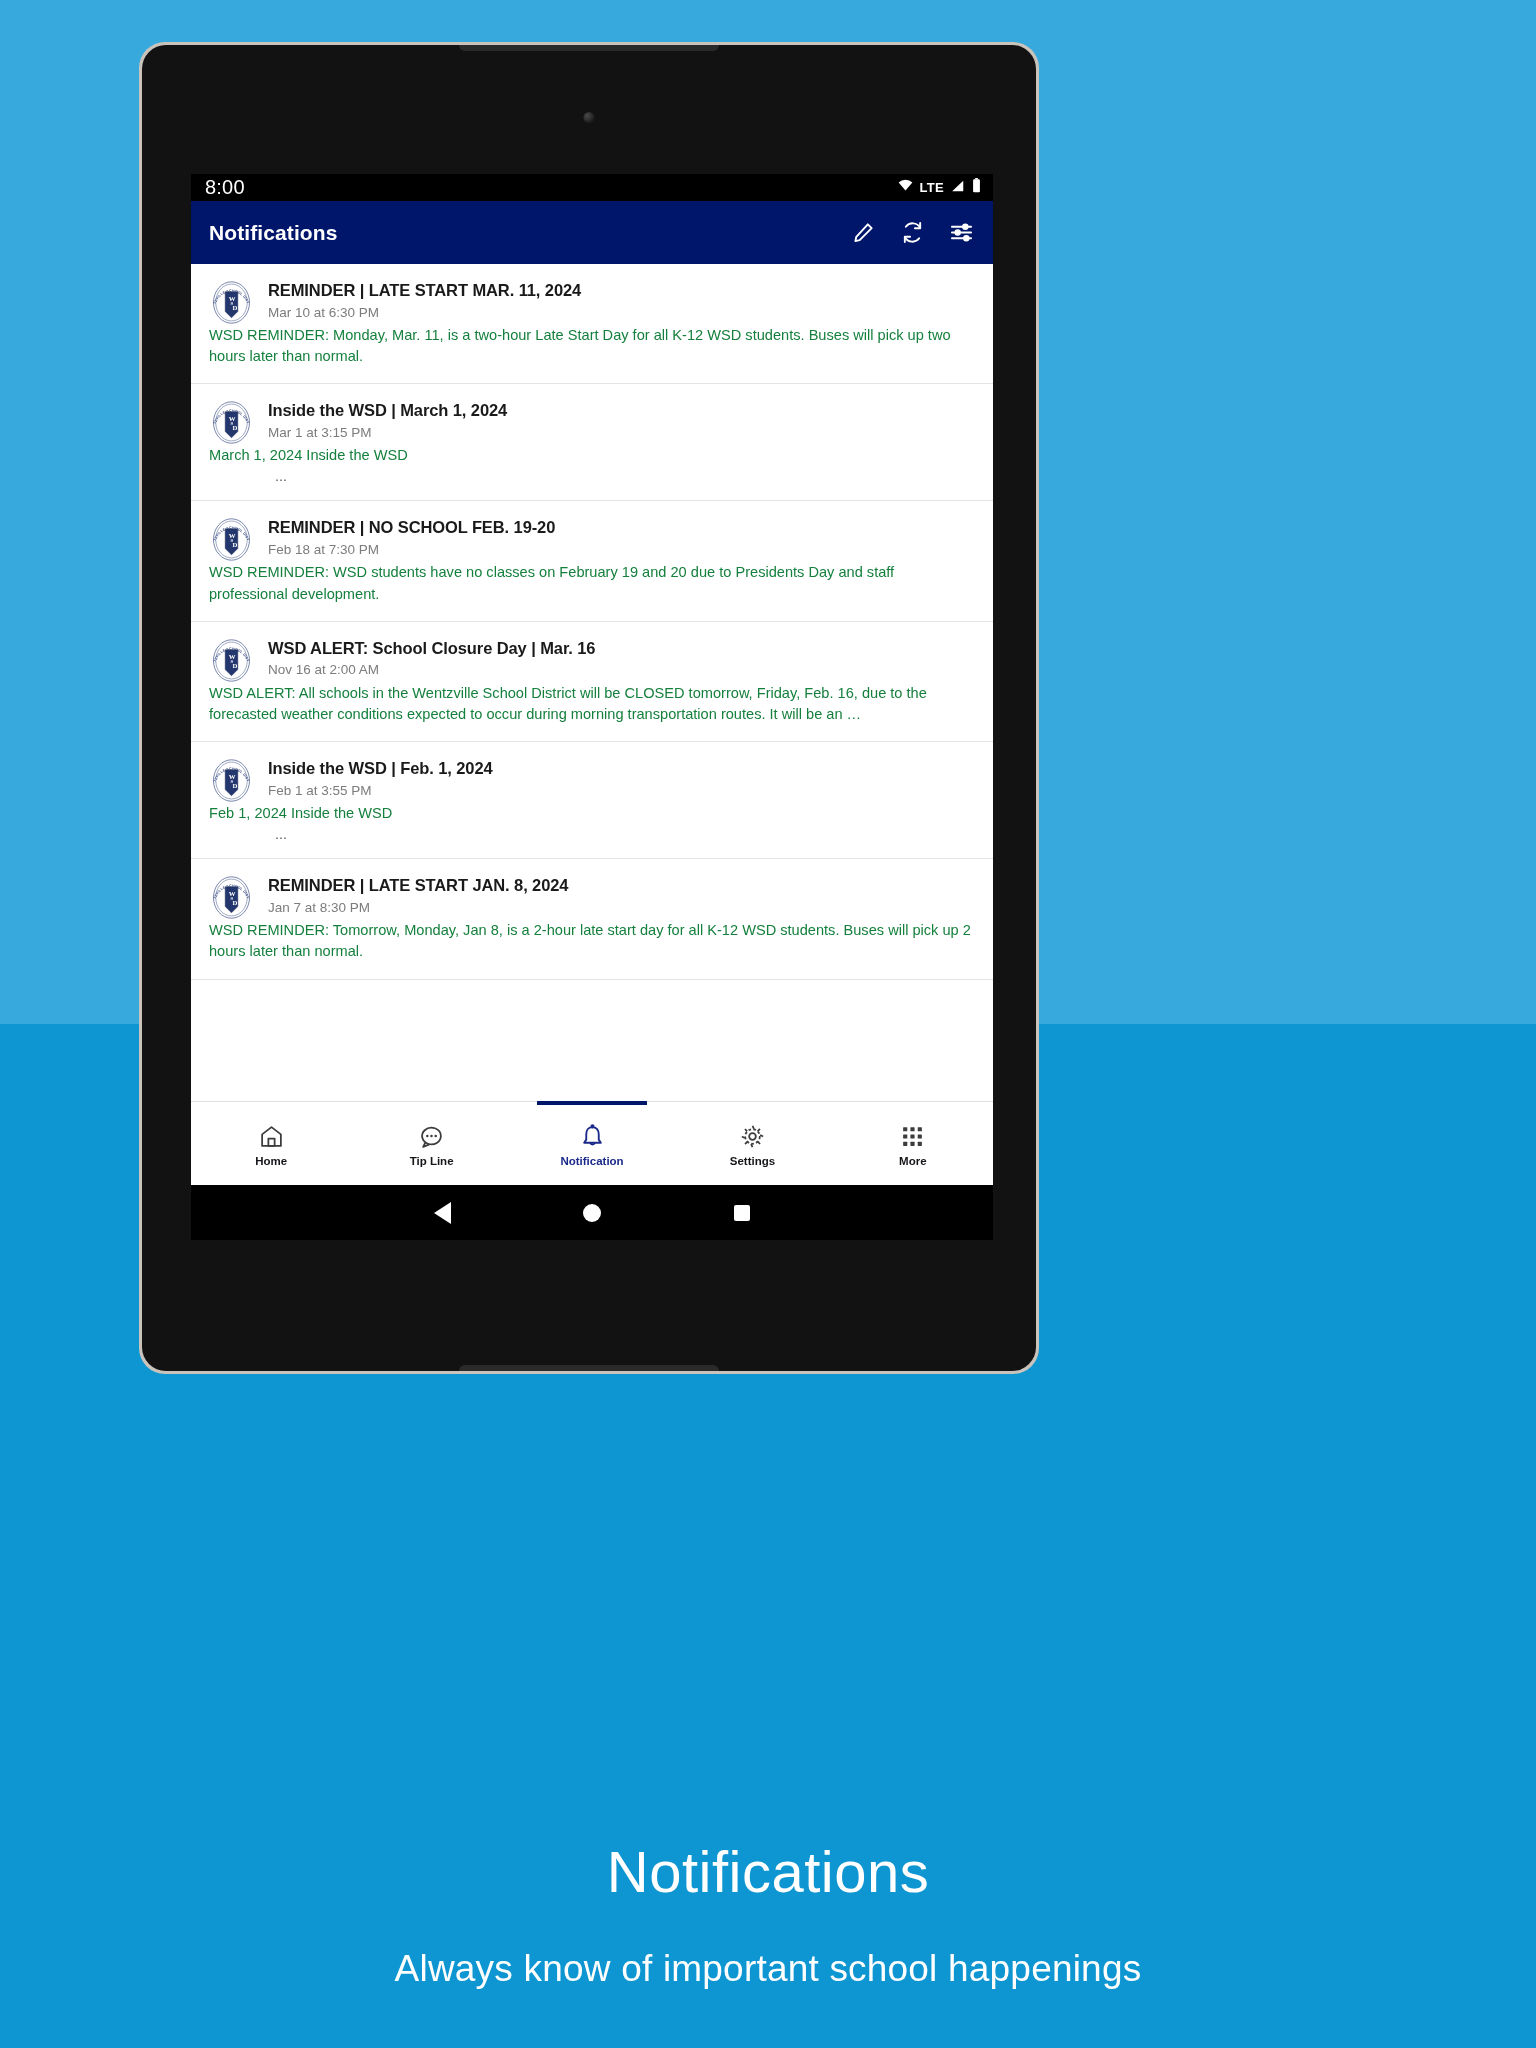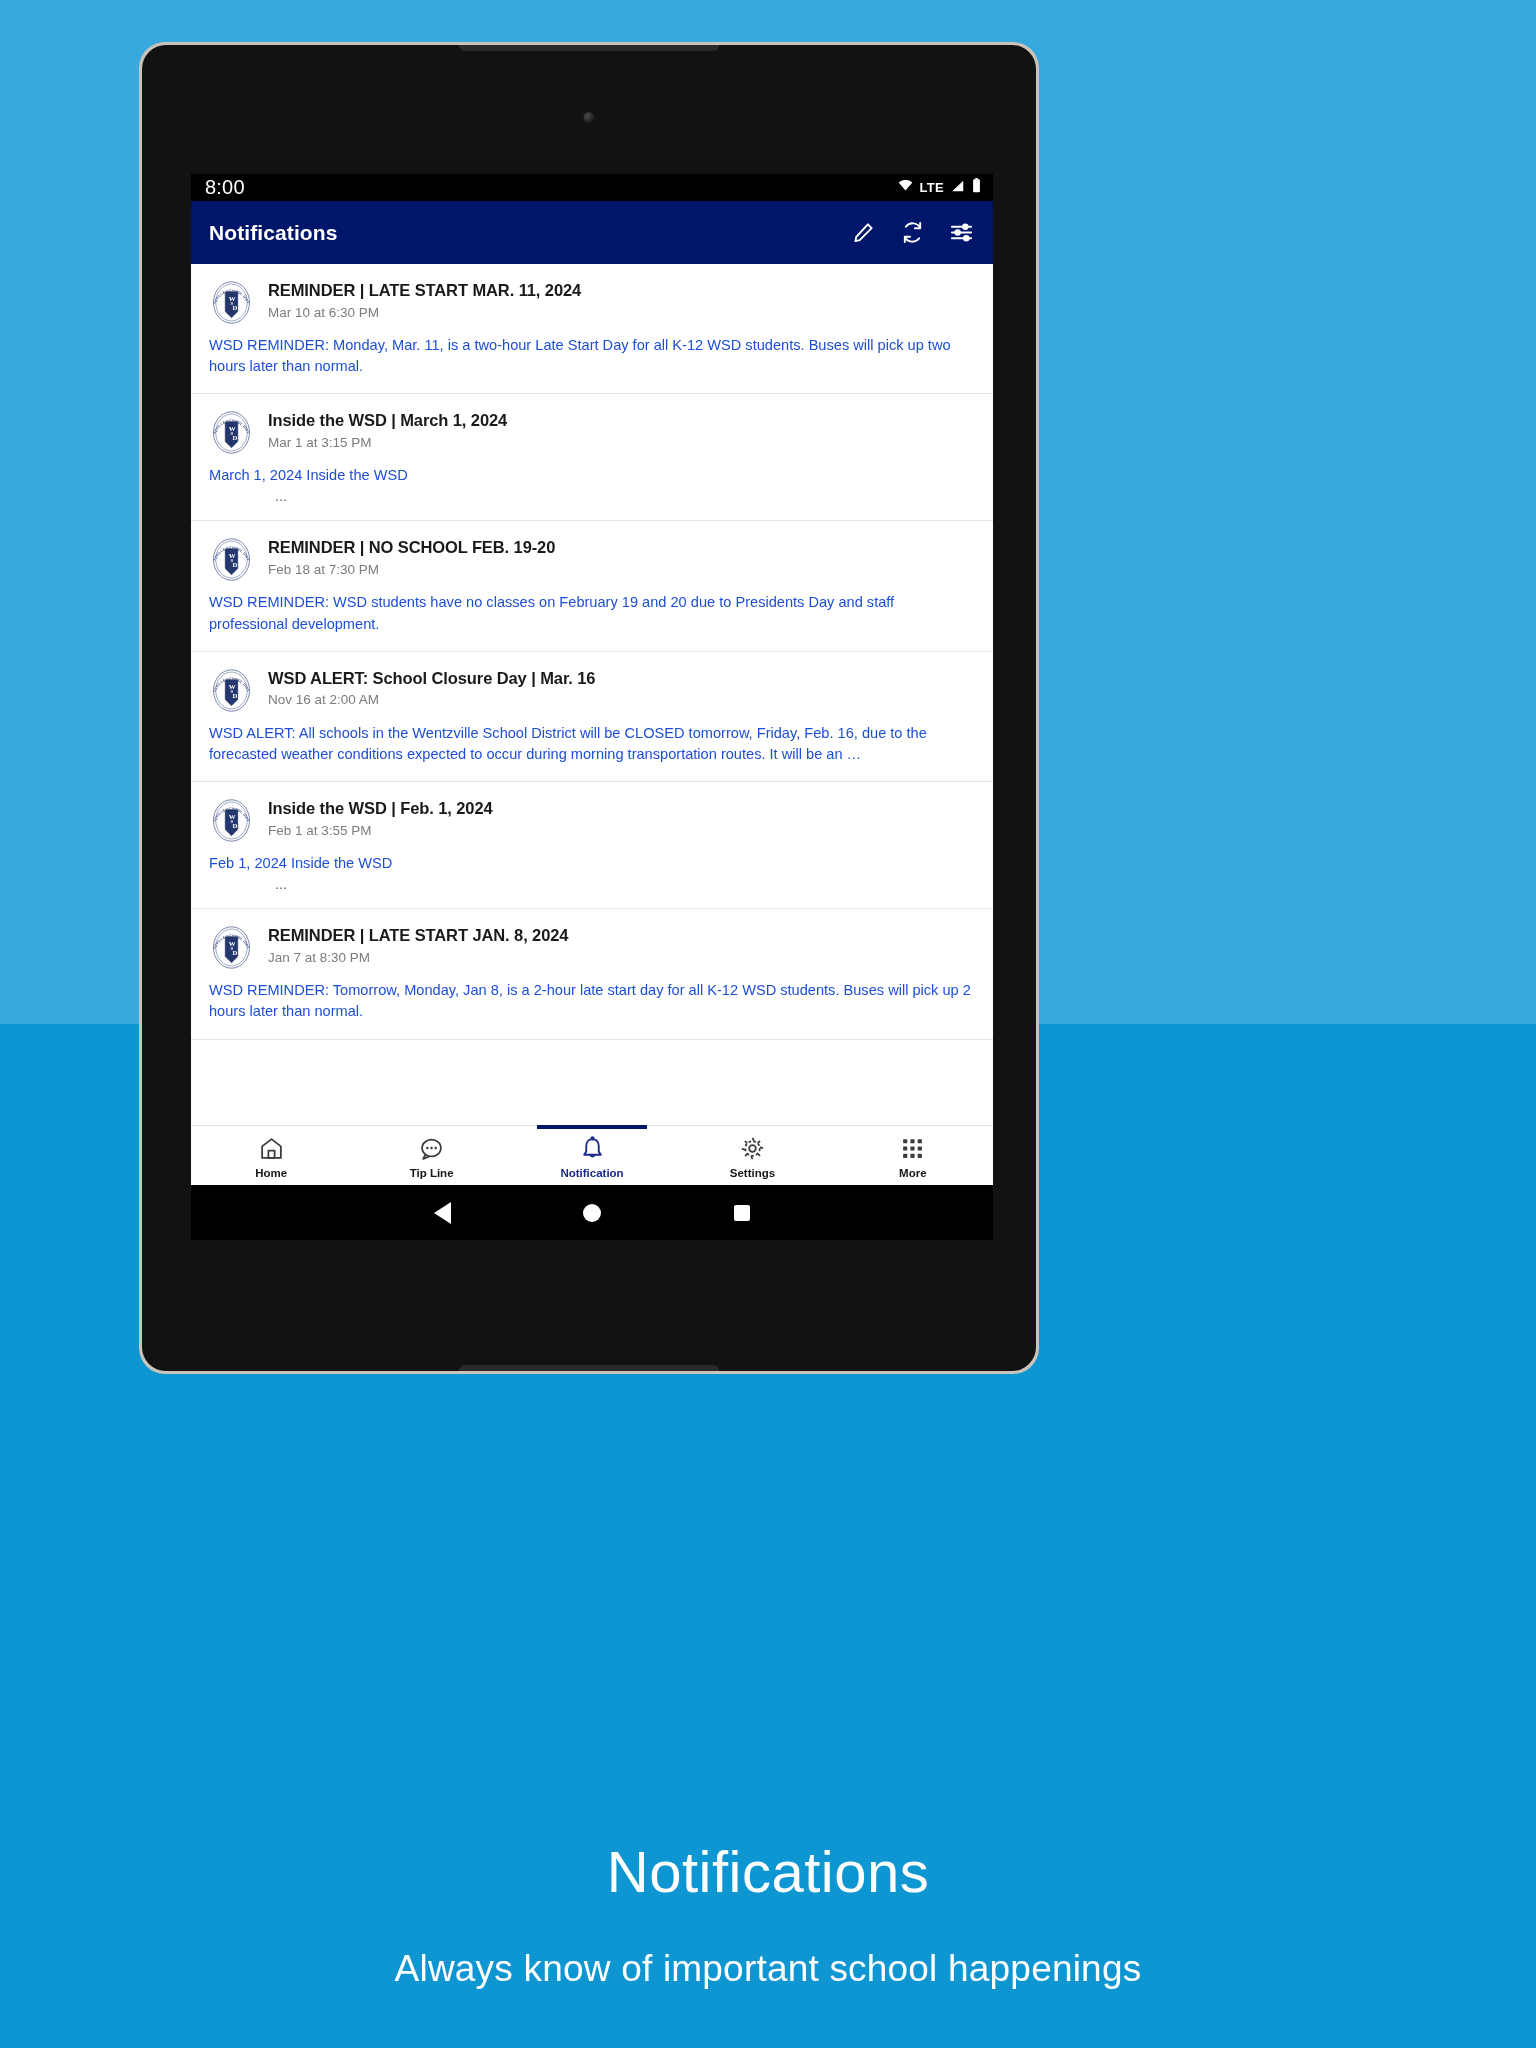--- a/index.html
+++ b/index.html
@@ -104,31 +104,30 @@
   }
   .notif-texts { flex: 1; padding-top: 2px; }
   .notif-title {
     font-size: 16.5px; font-weight: 700; color: #1a1a1a;
     line-height: 1.25; letter-spacing: -.1px;
   }
   .notif-time {
     font-size: 13.5px; color: #7c7c7c; margin-top: 4px;
   }
   .notif-body {
-    font-size: 14.6px; color: #1d4ed8; line-height: 1.45;
-    margin-top: 10px;
+    font-size: 14.6px; color: #15803d; line-height: 1.45;
   }
   .notif-ellipsis {
     font-size: 14.6px; color: #5e5e5e; margin-top: 2px;
     padding-left: 66px;
   }
 
   
   .bottomnav {
-    flex: none; height: 60px; background: #fff;
+    flex: none; height: 84px; background: #fff;
     border-top: 1px solid #e0e0e0;
     display: flex; align-items: stretch;
     position: relative;
   }
   .navitem {
     flex: 1; display: flex; flex-direction: column;
     align-items: center; justify-content: center; gap: 6px;
     position: relative; padding-top: 4px;
   }
   .navitem .nav-ic { width: 25px; height: 25px; display:block; }

